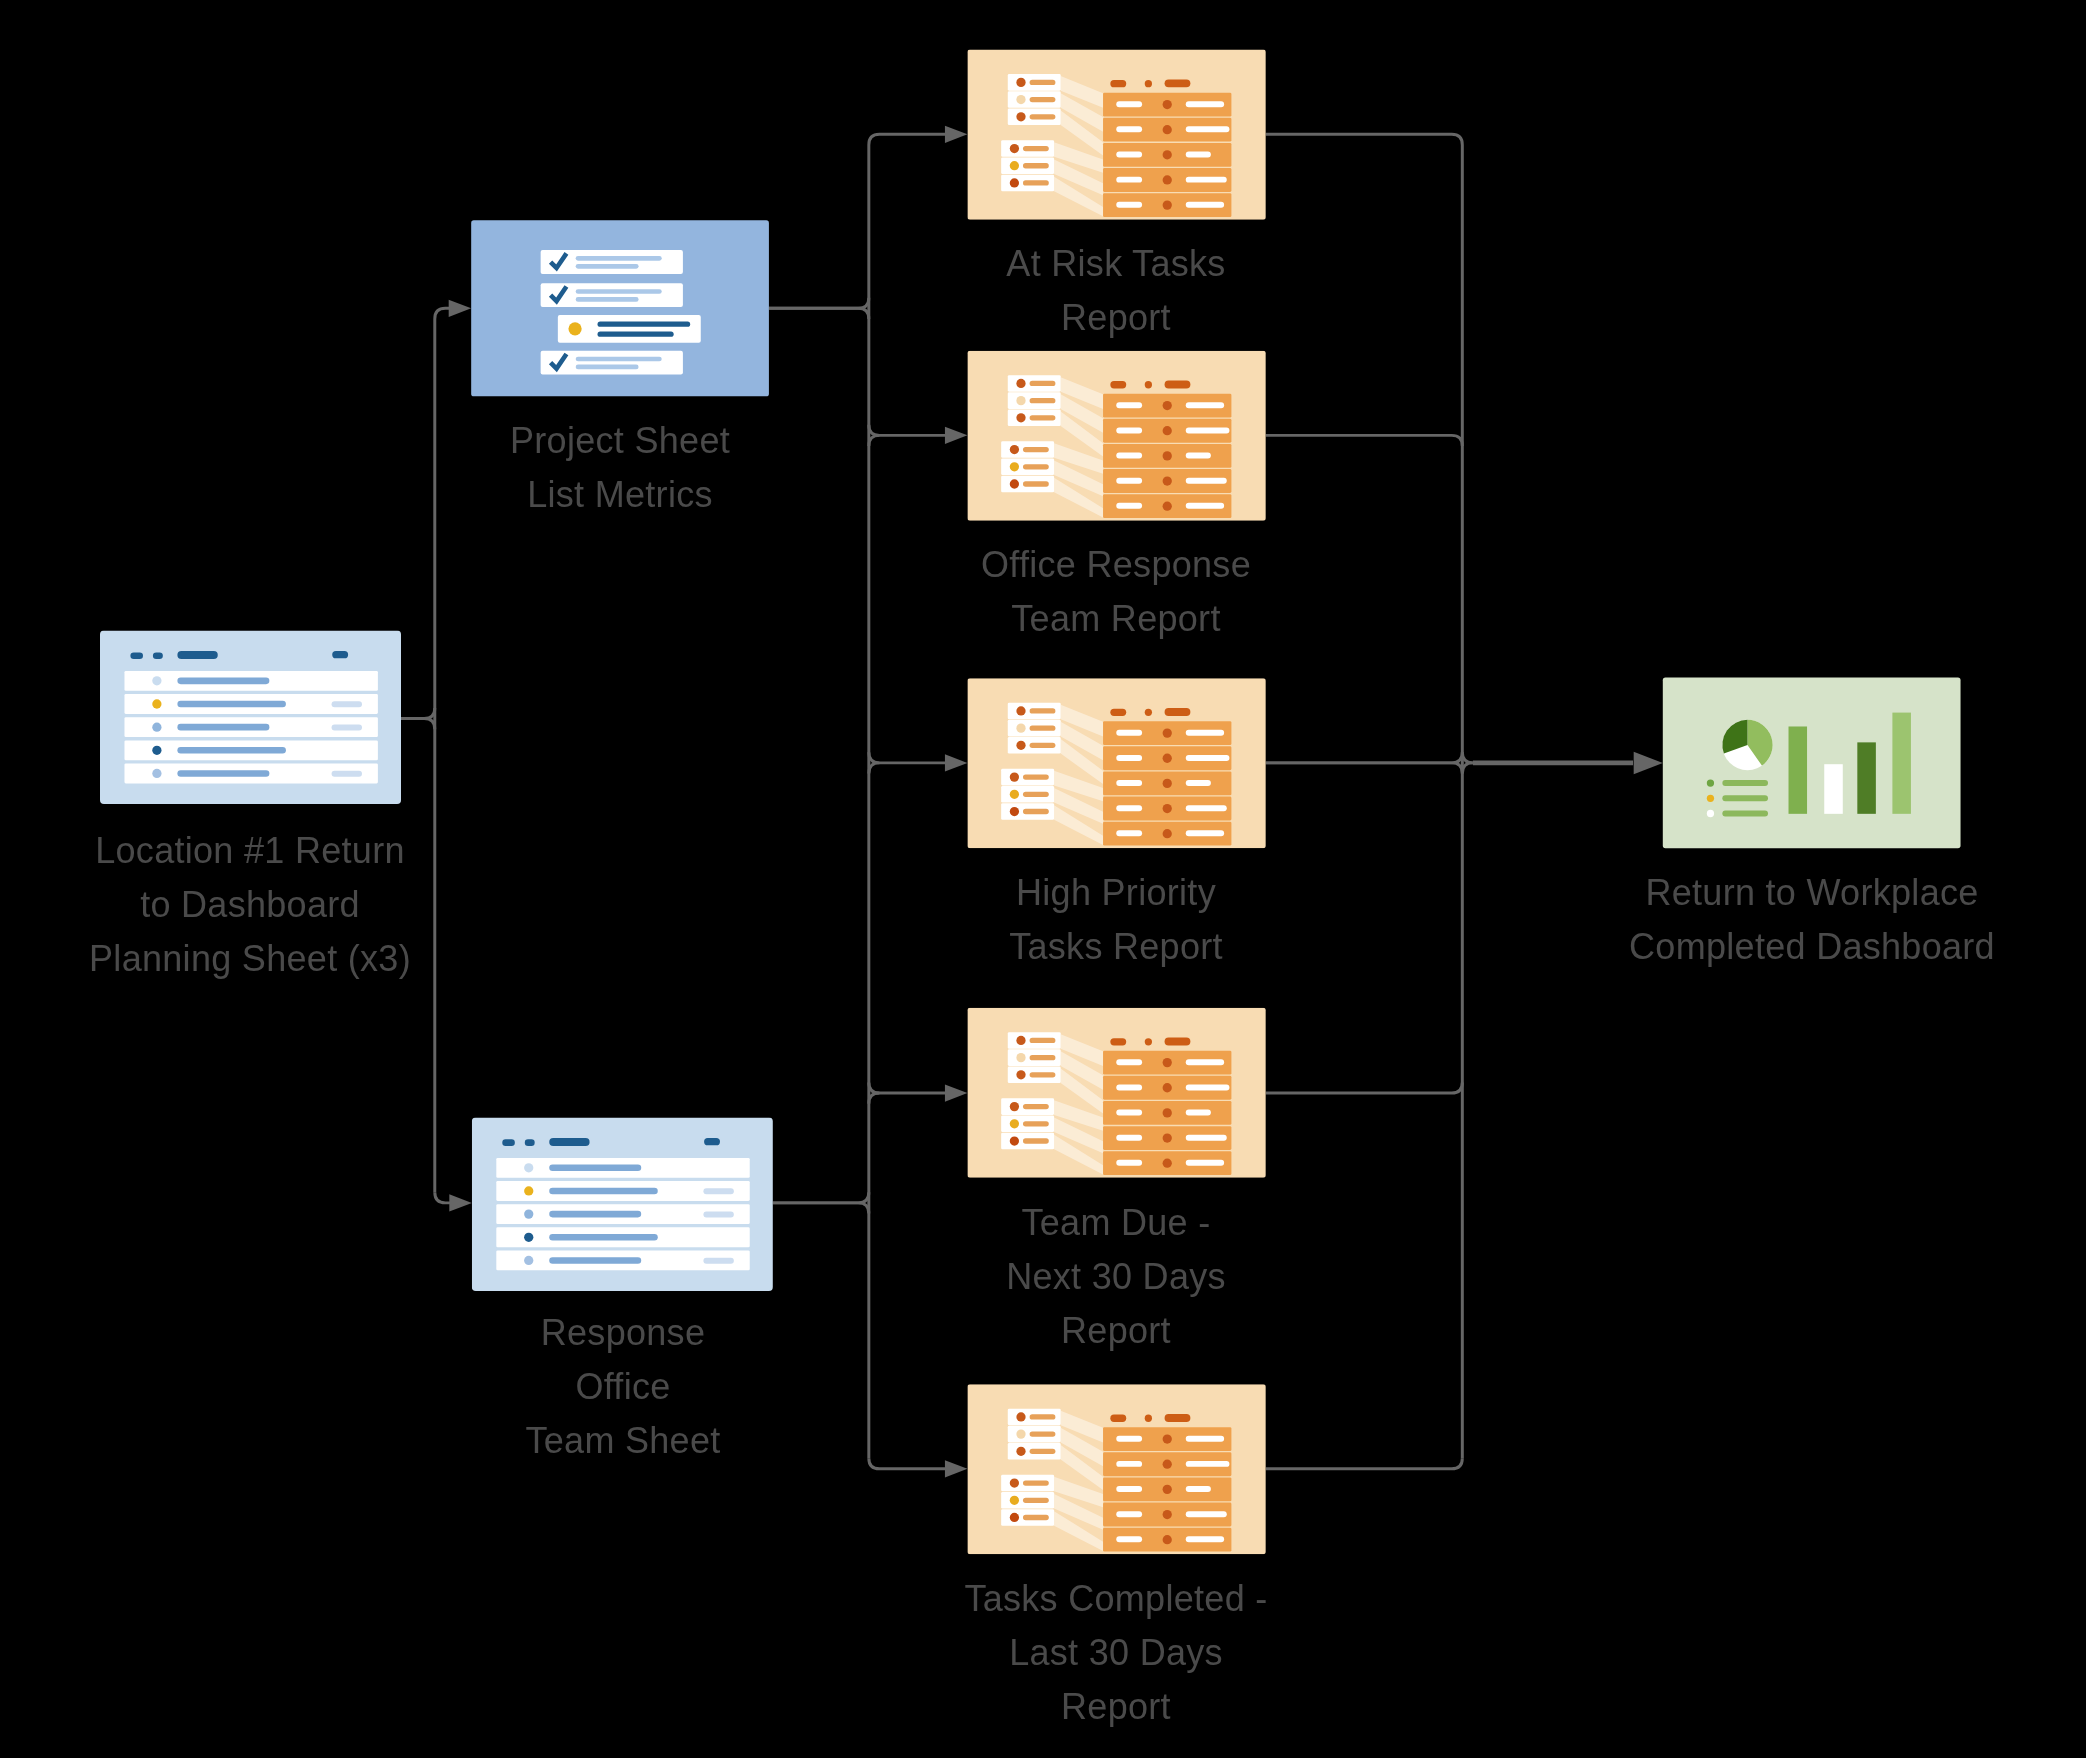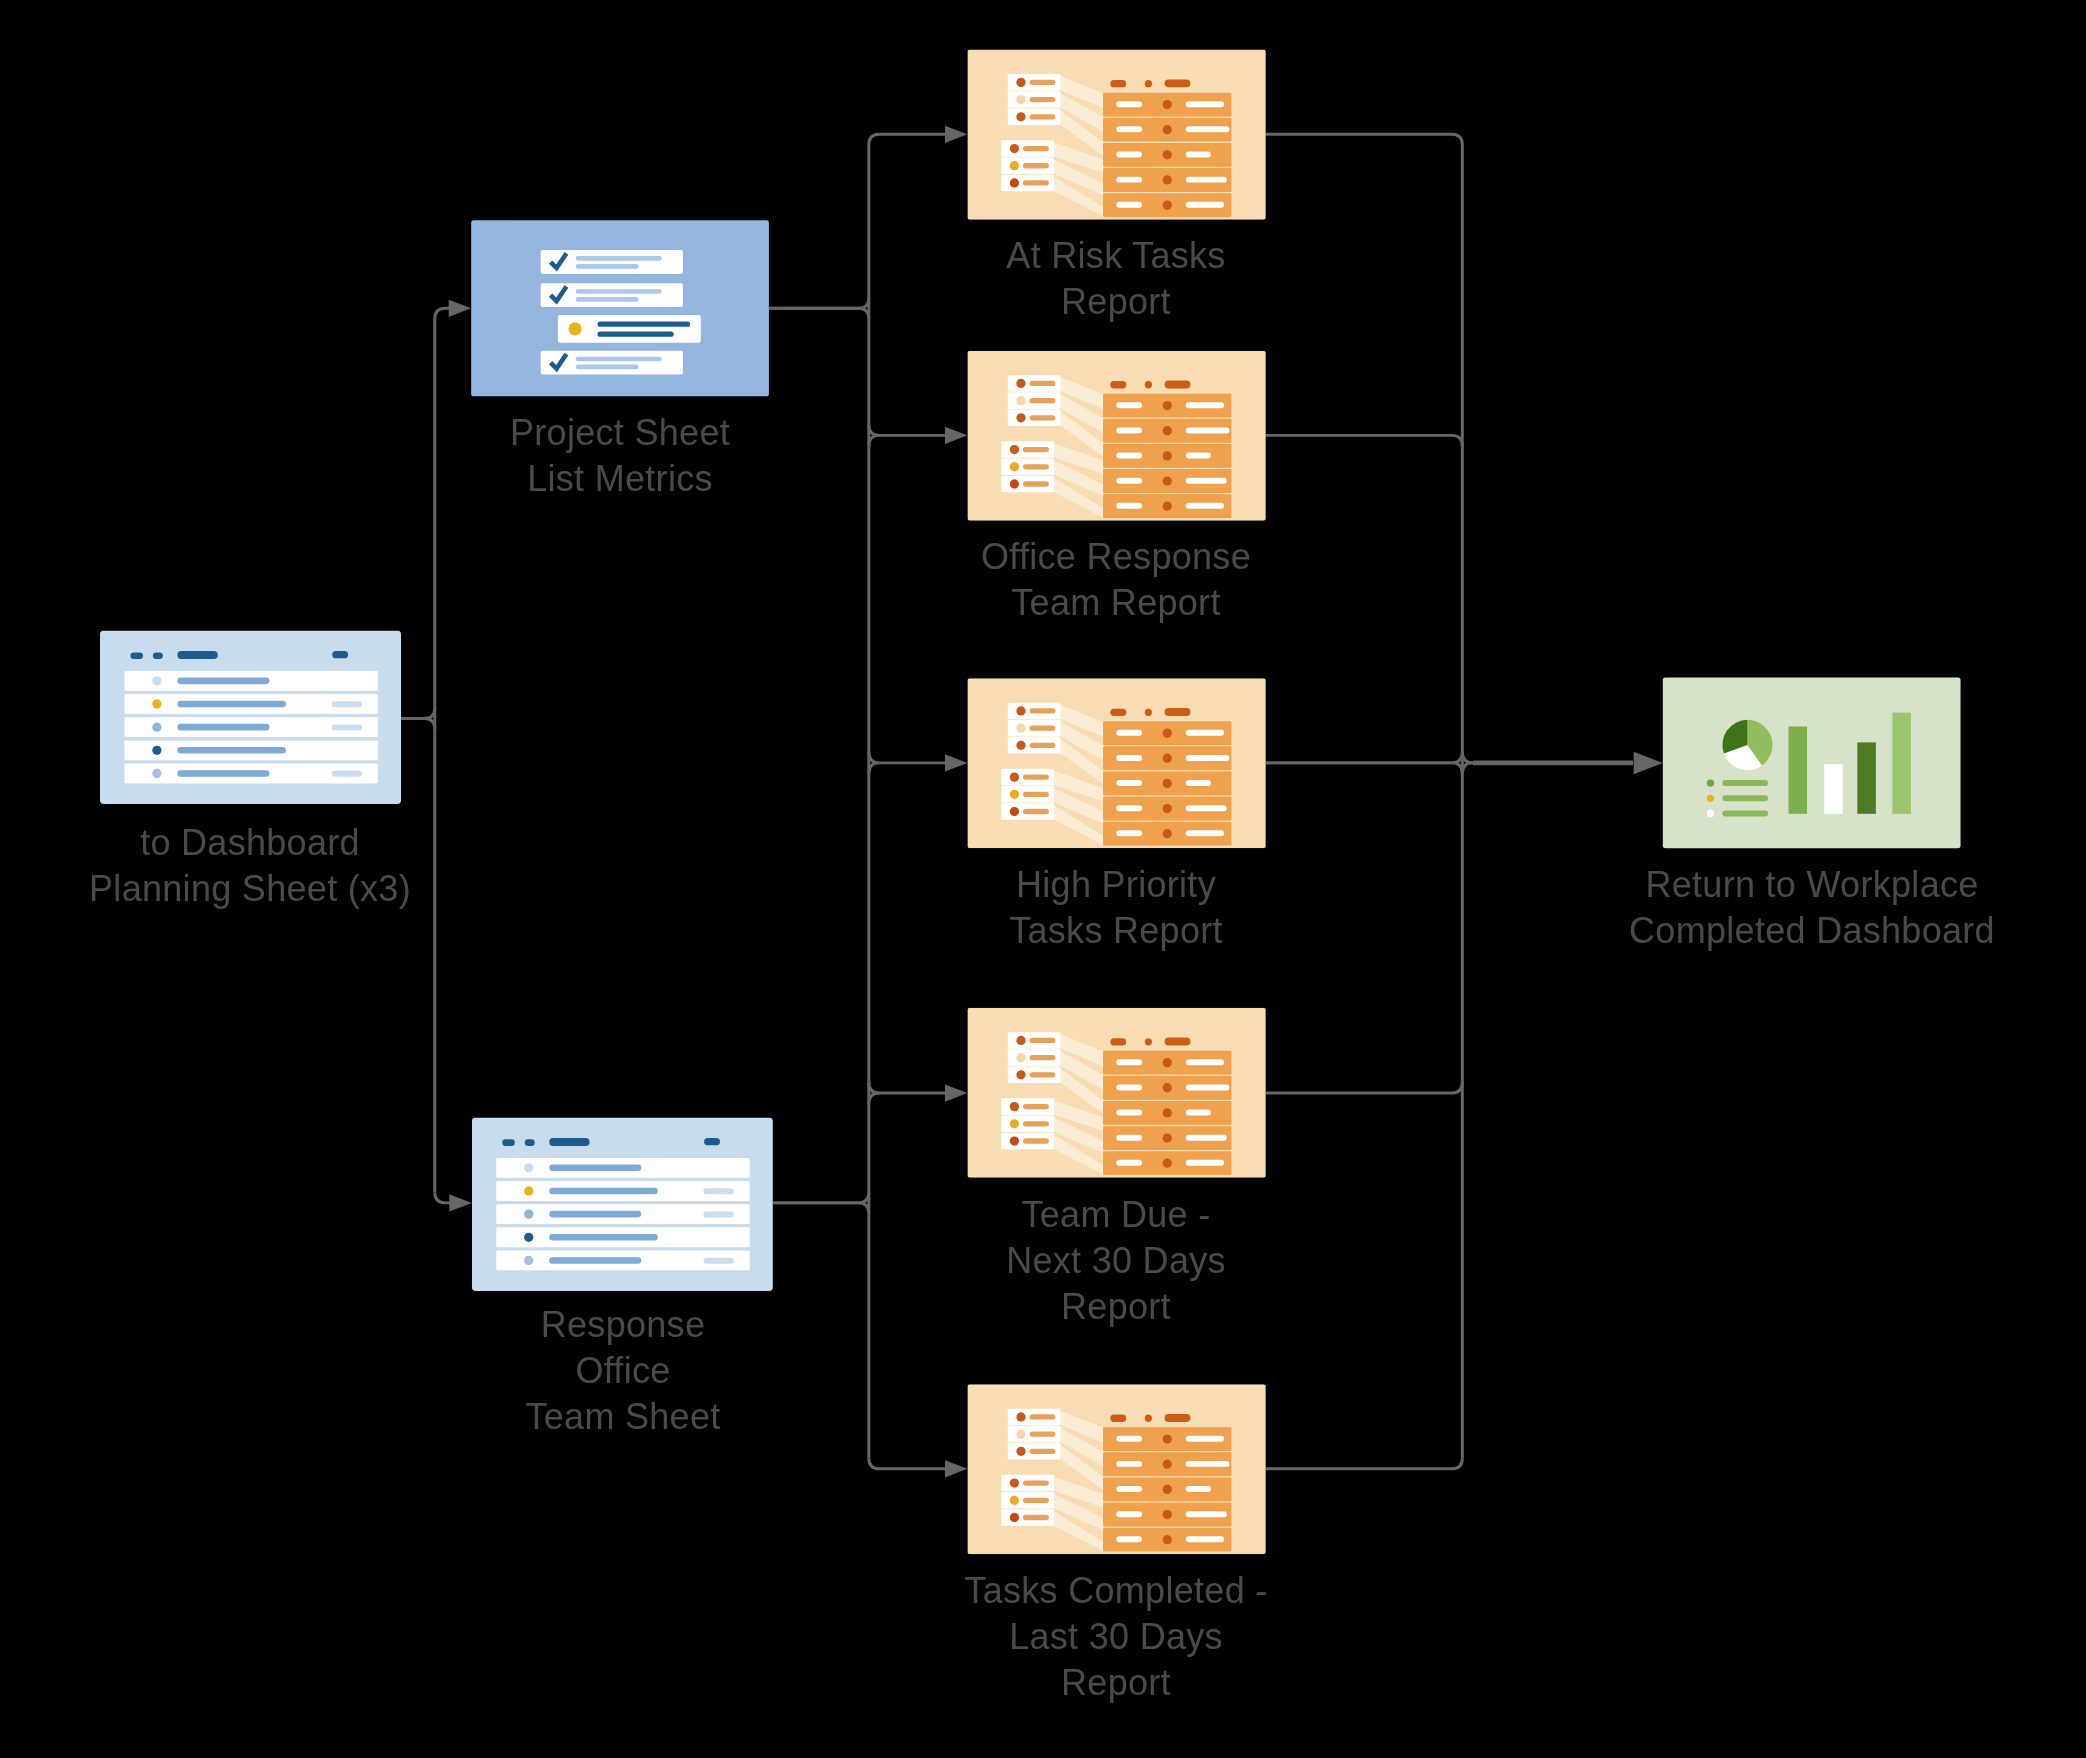--- a/index.html
+++ b/index.html
@@ -10,21 +10,21 @@
     position:absolute;
     width:503px;
     transform:translateX(-50%);
     text-align:center;
     font-size:36px;
     line-height:46px;
     font-weight:500;
     color:var(--label-text,#4a4a4a);
     letter-spacing:0.3px;
   }
-  .node-label span{display:block;}
+  .node-label span{display:block;margin-top:8px;}
 </style>
 </head>
 <body>
 
 <div class="canvas">
 
   <svg class="layer" width="2087" height="1758" viewBox="0 0 3154 2657">
     <defs>
 
       <symbol id="sheet-icon" viewBox="0 0 455 262">
@@ -249,20 +249,21 @@
       <g>
         <rect x="190" y="74" width="28" height="132" fill="var(--dash-green-mid)"></rect>
         <rect x="244" y="131" width="28" height="75" fill="#ffffff"></rect>
         <rect x="294" y="98" width="28" height="108" fill="var(--dash-green-dark)"></rect>
         <rect x="347" y="53" width="28" height="153" fill="var(--dash-green-light)"></rect>
       </g>
     </g>
   </svg>
 
   <div class="node-label" style="left:250px;top:820px">
+    <span>Location #1 Return</span>
     <span>to Dashboard</span>
     <span>Planning Sheet (x3)</span>
   </div>
   <div class="node-label" style="left:620px;top:410px">
     <span>Project Sheet</span>
     <span>List Metrics</span>
   </div>
   <div class="node-label" style="left:623px;top:1302px">
     <span>Response</span>
     <span>Office</span>

